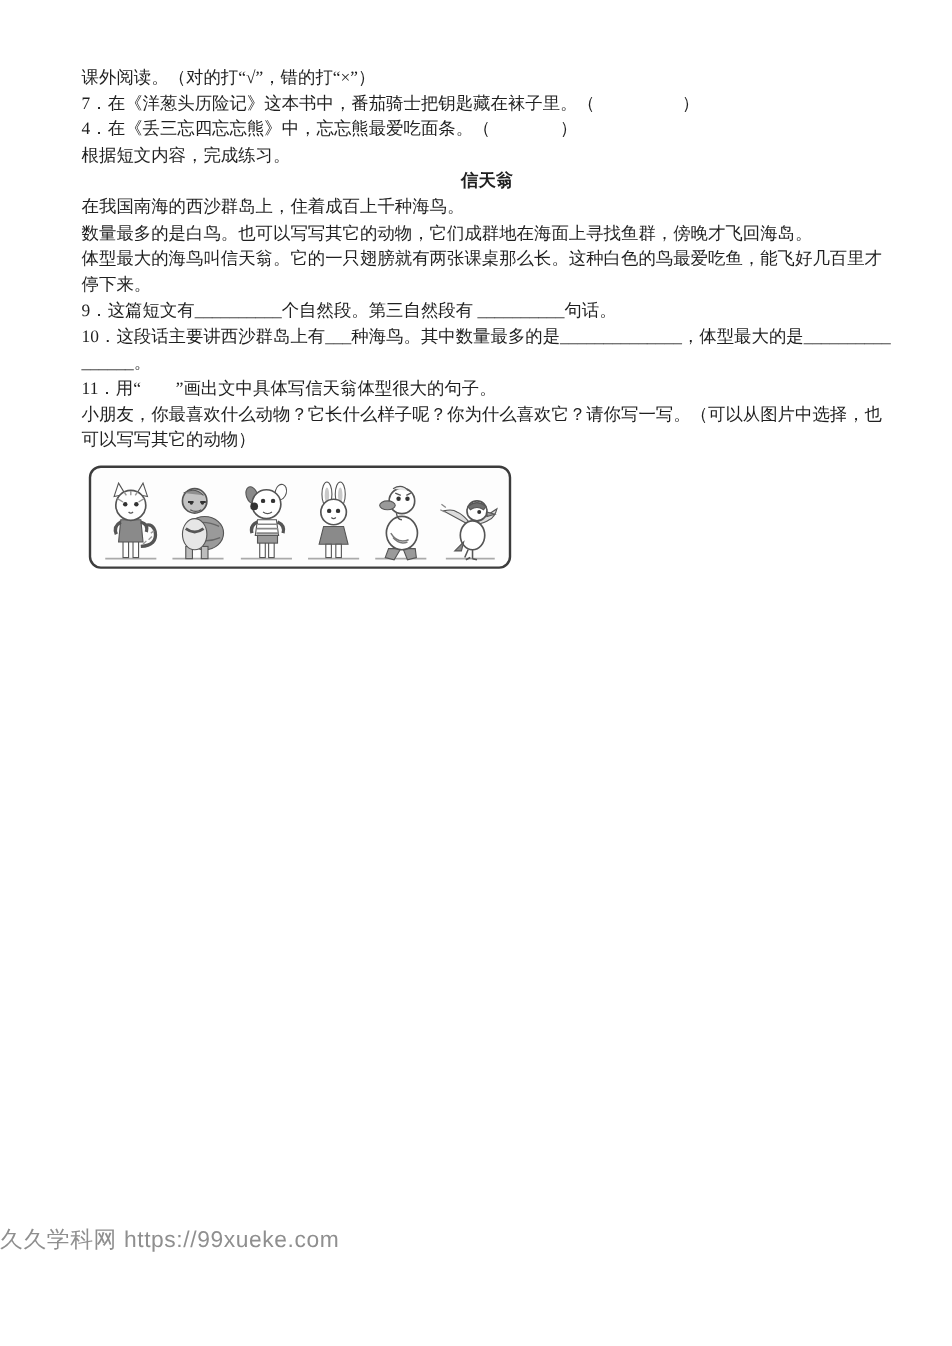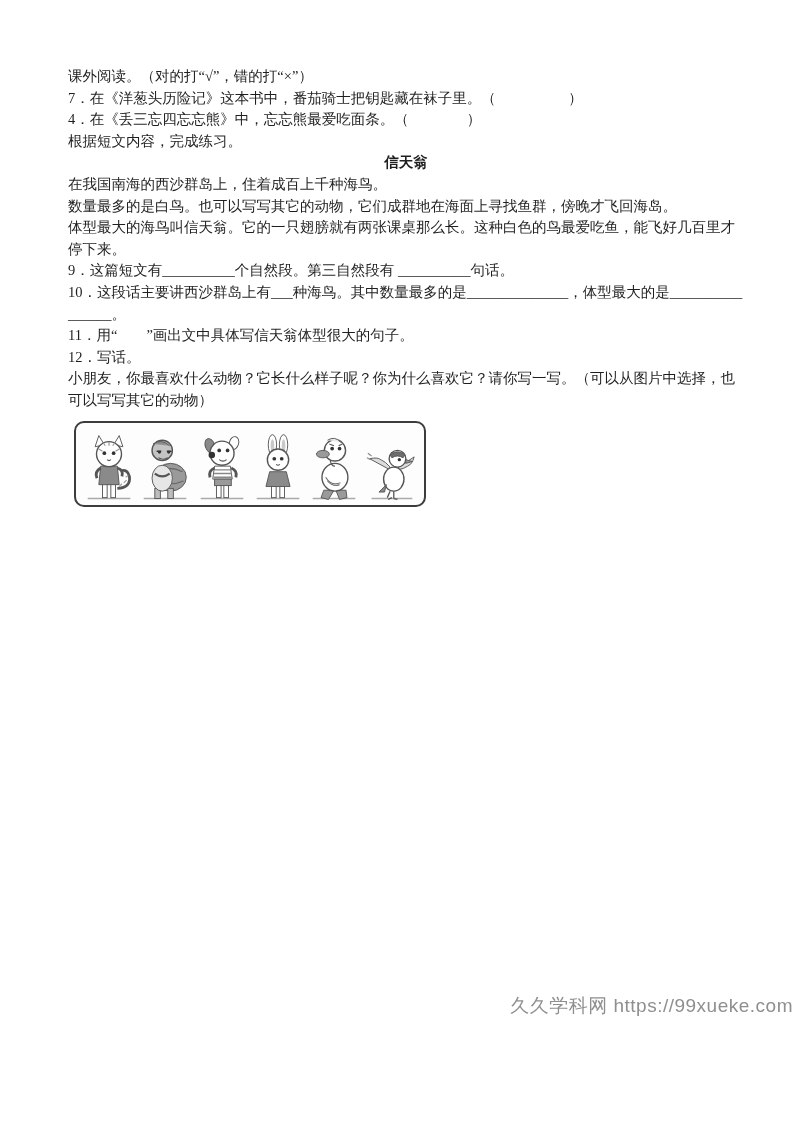--- a/index.html
+++ b/index.html
@@ -6,21 +6,21 @@
   body {
     width: 793px; height: 1122px;
     background: #ffffff;
     position: relative;
     font-family: "Liberation Serif", "DejaVu Serif", serif;
     color: #1f1f1f;
     overflow: hidden;
   }
   .content {
     position: absolute;
-    left: 68px; top: 66px;
+    left: 68px; top: 55px;
     width: 676px;
   }
   .content p {
     margin: 0;
     font-size: 14.5px;
     line-height: 21.6px;
     white-space: pre-wrap;
     word-break: break-all;
   }
   .passage-title { font-weight: bold; text-align: center; }
@@ -31,23 +31,23 @@
     border-radius: 10px;
     display: flex;
     align-items: flex-end;
     justify-content: space-around;
     padding: 2px 5px;
     background: #fdfdfd;
   }
   .animal { display: block; }
   .footer {
     position: absolute;
-    top: 993px; left: 0;
+    top: 1020px; left: 0;
     width: 793px;
-    text-align: right;
+    text-align: left;
     font-family: "Liberation Sans", "DejaVu Sans", sans-serif;
     font-size: 19px;
     color: #8f8f8f;
     letter-spacing: 0.5px;
   }
 </style>
 </head>
 <body>
 
 <div class="content">
@@ -58,21 +58,20 @@
 
   <p>根据短文内容，完成练习。</p>
   <p class="passage-title">信天翁</p>
   <p>在我国南海的西沙群岛上，住着成百上千种海鸟。</p>
   <p>数量最多的是白鸟。也可以写写其它的动物，它们成群地在海面上寻找鱼群，傍晚才飞回海岛。</p>
   <p>体型最大的海鸟叫信天翁。它的一只翅膀就有两张课桌那么长。这种白色的鸟最爱吃鱼，能飞好几百里才停下来。</p>
 
   <p>9．这篇短文有__________个自然段。第三自然段有 __________句话。</p>
   <p>10．这段话主要讲西沙群岛上有___种海鸟。其中数量最多的是______________，体型最大的是________________。</p>
   <p>11．用“　　”画出文中具体写信天翁体型很大的句子。</p>
-  <p>12．写话。</p>
   <p>小朋友，你最喜欢什么动物？它长什么样子呢？你为什么喜欢它？请你写一写。（可以从图片中选择，也可以写写其它的动物）</p>
 
   <div class="illustration-box">
 
     <svg class="animal" viewBox="0 0 54 72" width="50" height="70" aria-hidden="true">
       <line x1="4" y1="69" x2="50" y2="69" stroke="#aaa" stroke-width="1.5"></line>
       <path d="M36 58 q15 -1 13 -13 q-2 -8 -9 -6" fill="none" stroke="#555" stroke-width="3"></path>
       <path d="M38 56 l3 -3 M43 52 l3 -3 M45 46 l3 -2" stroke="#999" stroke-width="1.2"></path>
       <rect x="20" y="50" width="5" height="18" fill="#fff" stroke="#555"></rect>
       <rect x="29" y="50" width="5" height="18" fill="#fff" stroke="#555"></rect>

